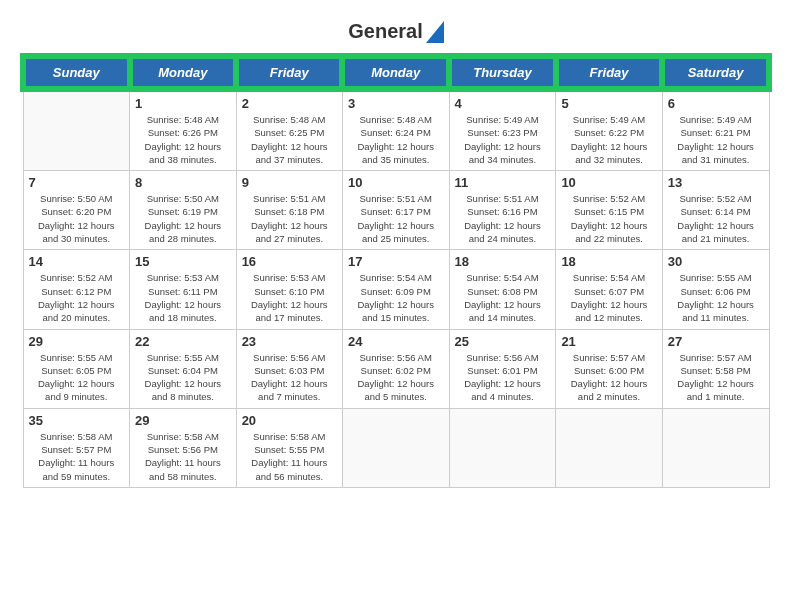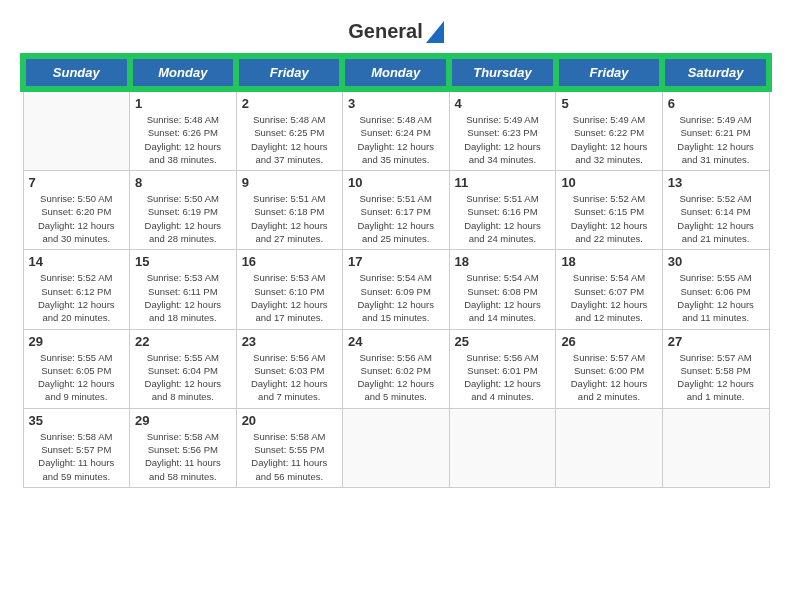--- a/index.html
+++ b/index.html
@@ -285,21 +285,21 @@
 and 5 minutes.</div>
         </td>
         <td>
           <span class="day-number">25</span>
           <div class="day-info" style="white-space: pre-line;">Sunrise: 5:56 AM
 Sunset: 6:01 PM
 Daylight: 12 hours
 and 4 minutes.</div>
         </td>
         <td>
-          <span class="day-number">26</span>
+          <span class="day-number">21</span>
           <div class="day-info" style="white-space: pre-line;">Sunrise: 5:57 AM
 Sunset: 6:00 PM
 Daylight: 12 hours
 and 2 minutes.</div>
         </td>
         <td>
           <span class="day-number">27</span>
           <div class="day-info" style="white-space: pre-line;">Sunrise: 5:57 AM
 Sunset: 5:58 PM
 Daylight: 12 hours

